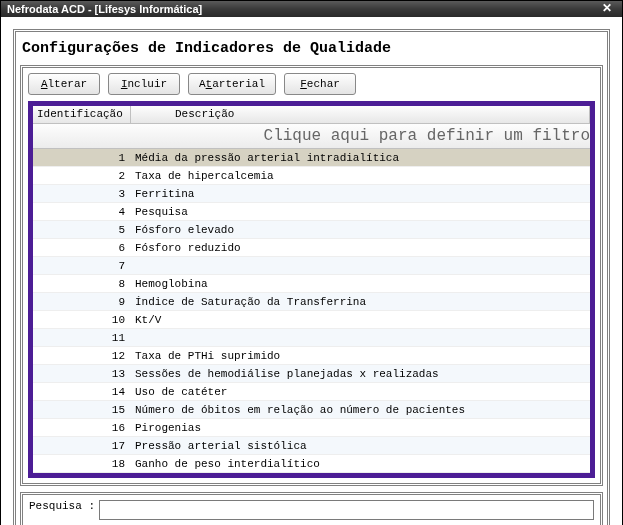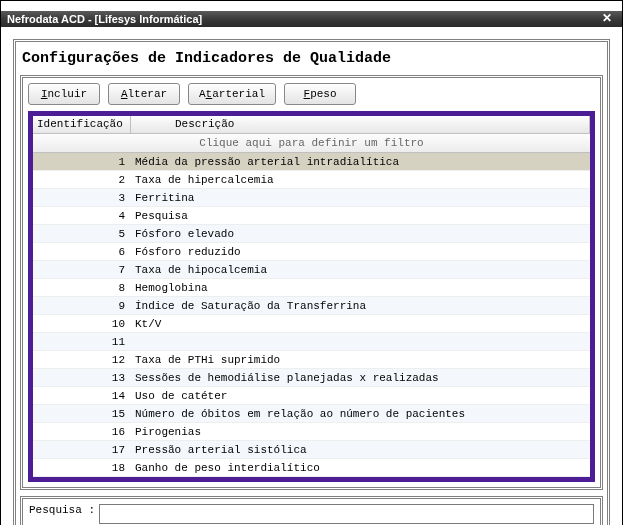--- a/index.html
+++ b/index.html
@@ -18,21 +18,20 @@
   }
   .titlebar {
     background: linear-gradient(to bottom, #5a5a5a 0%, #3a3a3a 50%, #2a2a2a 100%);
     color: #fff;
     font-weight: bold;
     height: 26px;
     display: flex;
     align-items: center;
     padding: 0 6px;
     position: relative;
-    margin-top: 10px;
   }
   .titlebar-text { flex: 1; font-size: 11px; }
   .close-btn {
     width: 18px;
     height: 16px;
     color: #fff;
     font-size: 12px;
     text-align: center;
     line-height: 14px;
     cursor: pointer;
@@ -96,23 +95,23 @@
   .gh-cell {
     border-right: 1px solid #c0c0c0;
     padding: 2px 4px;
     font-size: 11px;
     overflow: hidden;
     white-space: nowrap;
   }
   .col-id { width: 98px; text-align: left; }
   .col-desc { flex: 1; margin-left: 40px; }
   .grid-filter {
-    text-align: center;
+    text-align: right;
     color: #666;
-    font-size: 11px;
+    font-size: 16px;
     padding: 3px 0;
     background: linear-gradient(to bottom, #fdfdfd, #ececec);
     border-bottom: 1px solid #c0c0c0;
     cursor: pointer;
   }
   .grid-body {
     flex: 1;
     overflow-y: auto;
     background: #fff;
   }
@@ -165,24 +164,24 @@
   </div>
 
   <div class="client">
     <div class="outer-frame">
 
       <div class="heading">Configurações de Indicadores de Qualidade</div>
 
       <div class="content-frame">
 
         <div class="toolbar">
+          <button class="btn"><span class="mnemonic">A</span><span>lterar</span></button>
           <button class="btn"><span class="mnemonic">I</span><span>ncluir</span></button>
-          <button class="btn"><span class="mnemonic">A</span><span>lterar</span></button>
           <button class="btn">A<span class="mnemonic">t</span><span>arterial</span></button>
-          <button class="btn"><span class="mnemonic">F</span><span>peso</span></button>
+          <button class="btn"><span class="mnemonic">F</span><span>echar</span></button>
         </div>
 
         <div class="grid">
           <div class="grid-head">
             <div class="gh-cell col-id">Identificação</div>
             <div class="gh-cell col-desc">Descrição</div>
           </div>
           <div class="grid-filter">Clique aqui para definir um filtro</div>
           <div class="grid-body" id="grid-body">
               <div class="row selected">
@@ -204,21 +203,20 @@
               <div class="row">
                 <div class="cell-id">5</div>
                 <div class="cell-desc">Fósforo elevado</div>
               </div>
               <div class="row">
                 <div class="cell-id">6</div>
                 <div class="cell-desc">Fósforo reduzido</div>
               </div>
               <div class="row">
                 <div class="cell-id">7</div>
-                <div class="cell-desc">Taxa de hipocalcemia</div>
               </div>
               <div class="row">
                 <div class="cell-id">8</div>
                 <div class="cell-desc">Hemoglobina</div>
               </div>
               <div class="row">
                 <div class="cell-id">9</div>
                 <div class="cell-desc">Índice de Saturação da Transferrina</div>
               </div>
               <div class="row">

